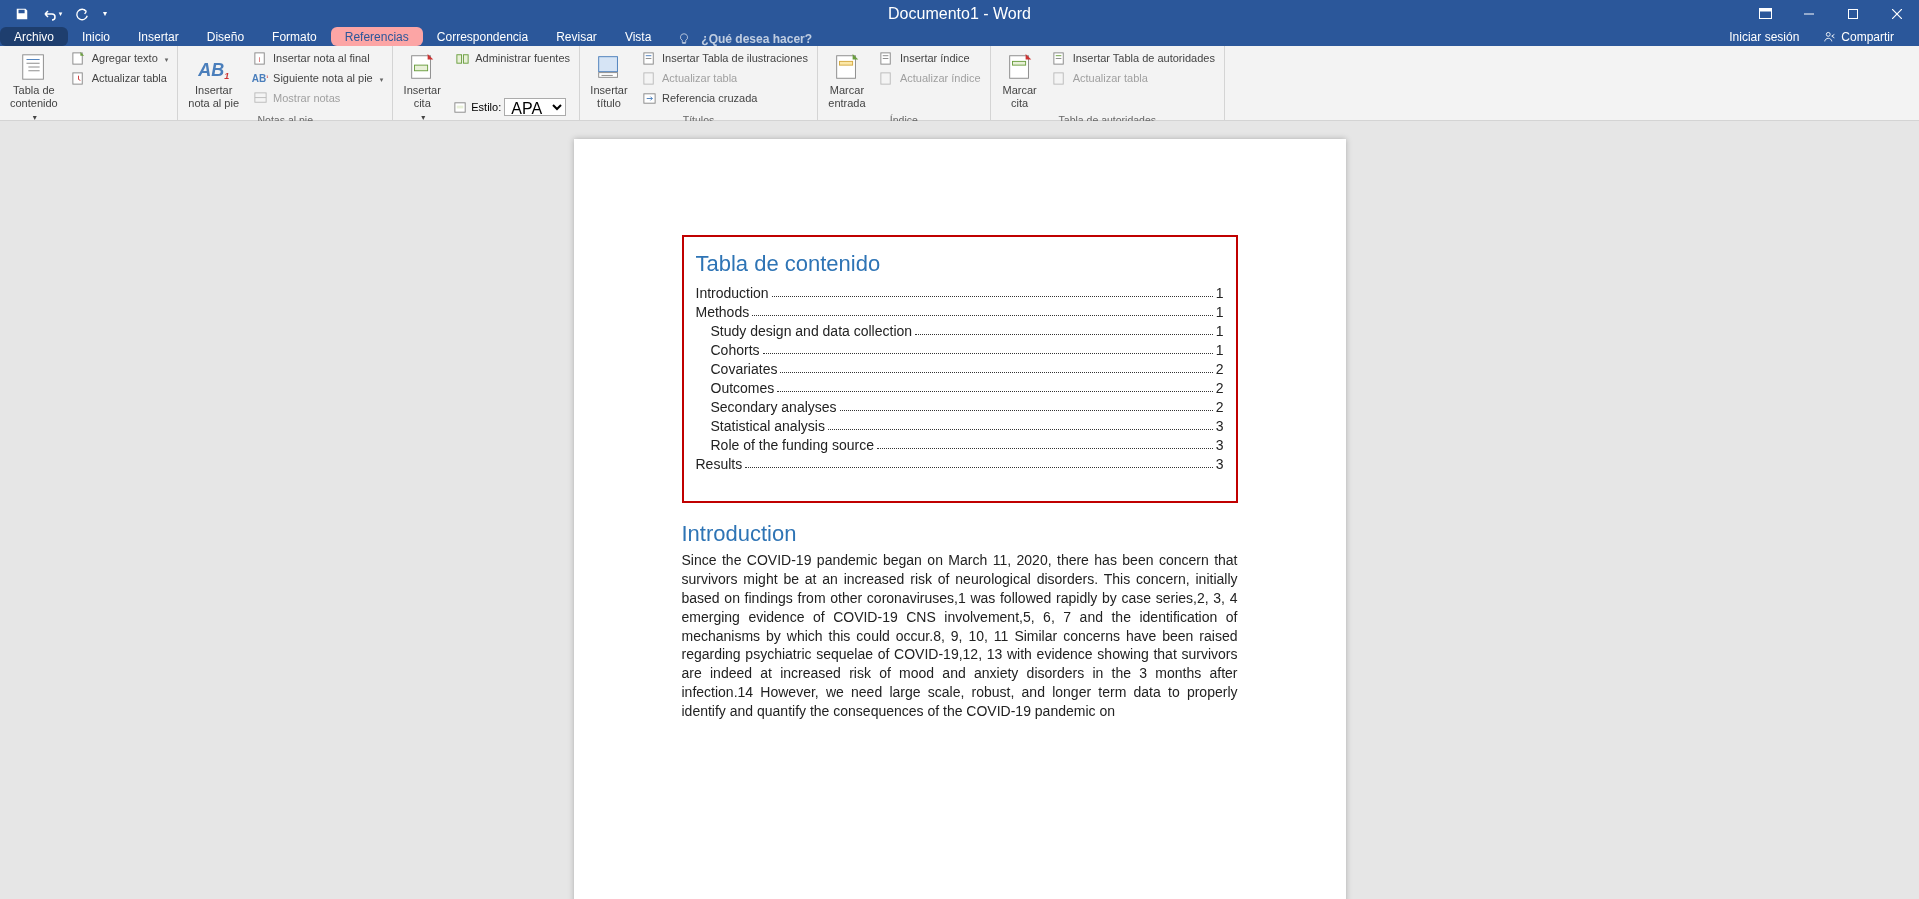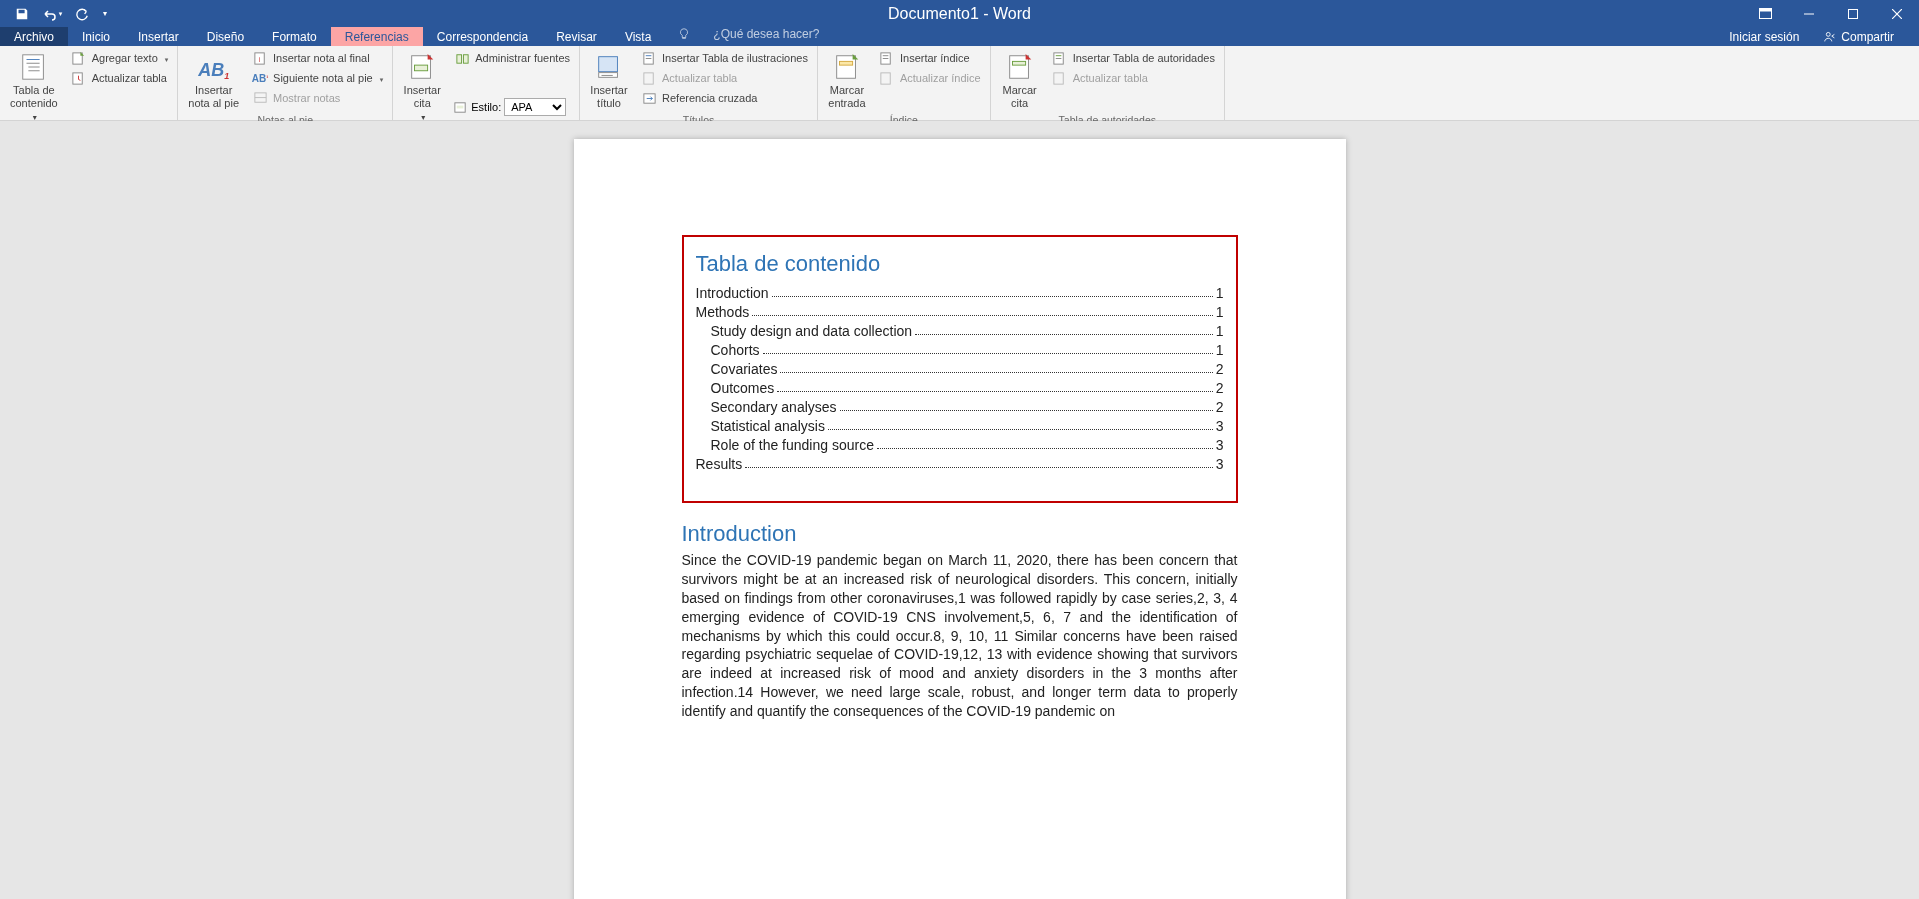--- a/index.html
+++ b/index.html
@@ -8,42 +8,42 @@
 
 .titlebar { background: #2b579a; height: 27px; display: flex; align-items: center; color: white; font-size: 12px; position: relative; }
 .qat { display: flex; align-items: center; gap: 2px; padding-left: 8px; }
 .qat .btn { width: 28px; height: 24px; display: flex; align-items: center; justify-content: center; cursor: pointer; }
 .title-center { position: absolute; left: 50%; transform: translateX(-50%); font-size: 16px; }
 .win-controls { position: absolute; right: 0; display: flex; align-items: center; }
 .win-controls .wbtn { width: 44px; height: 27px; display: flex; align-items: center; justify-content: center; cursor: pointer; }
 
 
 .tabstrip { background: #2b579a; height: 19px; display: flex; align-items: stretch; color: white; font-size: 12px; position: relative; }
-.tabstrip .tab { padding: 0 14px; display: flex; align-items: center; cursor: pointer; }
+.tabstrip .tab { padding: 0 14px; display: flex; align-items: center; cursor: pointer; border-radius: 6px; }
 .tabstrip .tab.file { background: #1e3e6e; }
 .tabstrip .tab.active { background: #fca5a5; color: #2b579a; }
-.tabstrip .tell-me { display: flex; align-items: flex-start; padding: 0 12px; color: rgba(255,255,255,0.7); gap: 22px; }
+.tabstrip .tell-me { display: flex; align-items: flex-end; padding: 0 12px; color: rgba(255,255,255,0.7); gap: 10px; font-weight: bold; }
 .tabstrip .right-side { position: absolute; right: 15px; display: flex; align-items: center; gap: 4px; height: 100%; }
 .tabstrip .right-btn { padding: 0 10px; display: flex; align-items: center; gap: 4px; cursor: pointer; }
 
 
 .ribbon { background: #f3f3f3; height: 75px; display: flex; border-bottom: 1px solid #d4d4d4; }
 .group { border-right: 1px solid #d4d4d4; display: flex; flex-direction: column; padding: 2px 4px 0 4px; }
 .group-body { flex: 1; display: flex; align-items: flex-start; gap: 2px; }
 .group-label { text-align: center; font-size: 10.5px; color: #666; padding: 2px 0 2px 0; }
 .big-btn { display: flex; flex-direction: column; align-items: center; justify-content: center; padding: 2px 6px; font-size: 11px; color: #444; cursor: pointer; text-align: center; line-height: 1.2; min-width: 50px; position: relative; }
 .big-btn .ico { width: 32px; height: 32px; margin-bottom: 2px; display: flex; align-items: flex-end; justify-content: center; }
 .big-btn .caret-down::after { content: "▾"; font-size: 8px; margin-left: 2px; }
 .small-stack { display: flex; flex-direction: column; gap: 0; }
 .small-btn { display: flex; align-items: center; gap: 5px; padding: 2px 5px; font-size: 11px; color: #444; cursor: pointer; white-space: nowrap; height: 20px; }
 .small-btn.disabled { color: #a0a0a0; cursor: default; }
 .small-btn .sico { width: 16px; height: 16px; display: flex; align-items: center; justify-content: center; flex-shrink: 0; }
 .small-btn .caret::after { content: "▾"; font-size: 7px; margin-left: 2px; color: #666; }
 .style-row { display: flex; align-items: center; gap: 3px; padding: 1px 4px; font-size: 11px; height: 20px; margin-top: 29px; }
-.style-row select, .style-row input { font-size: 11px; border: 1px solid #ababab; height: 18px; padding: 0 2px; background: white; }
+.style-row select, .style-row input { font-size: 16px; border: 1px solid #ababab; height: 18px; padding: 0 2px; background: white; }
 
 
 .doc-area { position: absolute; top: 121px; left: 0; right: 0; bottom: 0; overflow: auto; background: #e6e6e6; display: flex; justify-content: center; padding-top: 18px; }
 .page { background: white; width: 772px; min-height: 1000px; box-shadow: 0 0 6px rgba(0,0,0,0.25); padding: 96px 108px; font-family: Calibri, sans-serif; color: #333; }
 .toc-box { border: 2px solid #c00000; padding: 14px 12px 26px 12px; margin-bottom: 18px; }
 .toc-title { color: #2e74b5; font-size: 22px; font-weight: 400; margin-bottom: 8px; }
 .toc-entry { display: flex; font-size: 14px; margin: 3px 0; color: #222; }
 .toc-entry.level2 { padding-left: 15px; }
 .toc-label { white-space: nowrap; }
 .toc-dots { flex: 1; border-bottom: 1.5px dotted #333; margin: 0 3px 4px 3px; }

